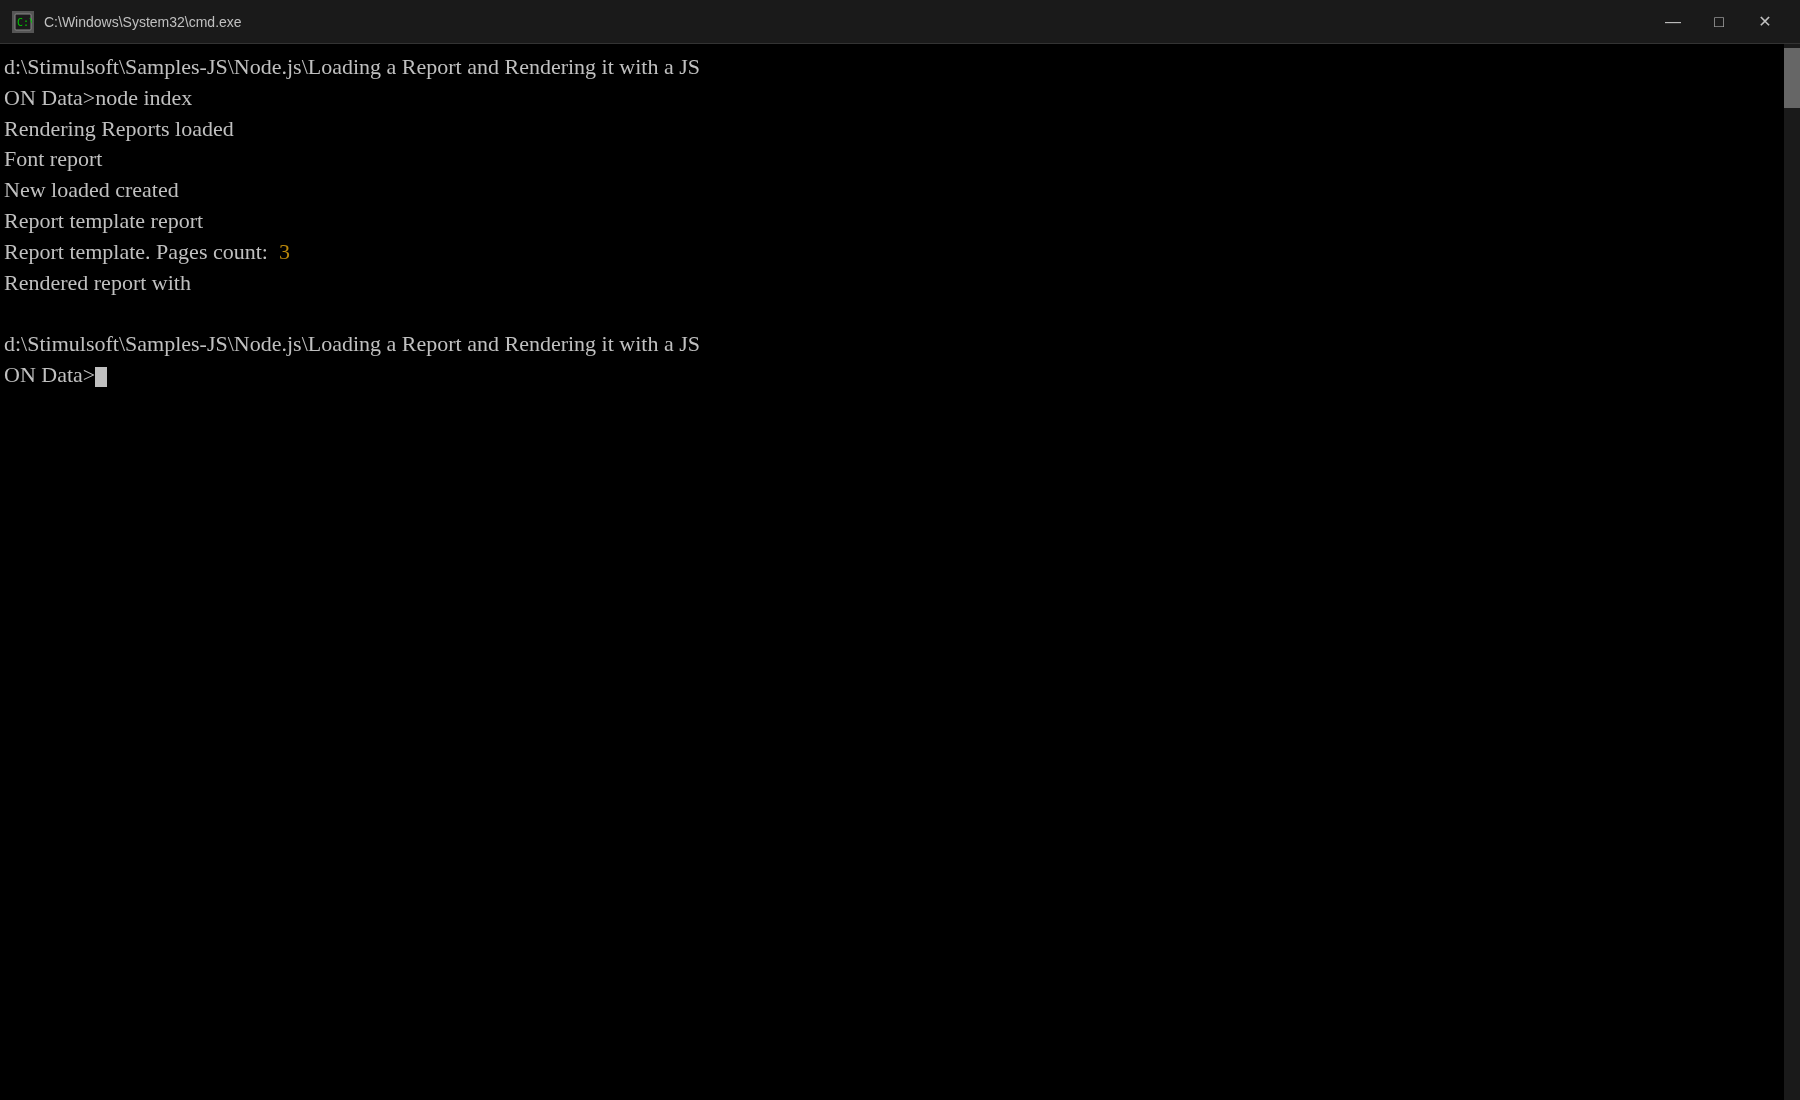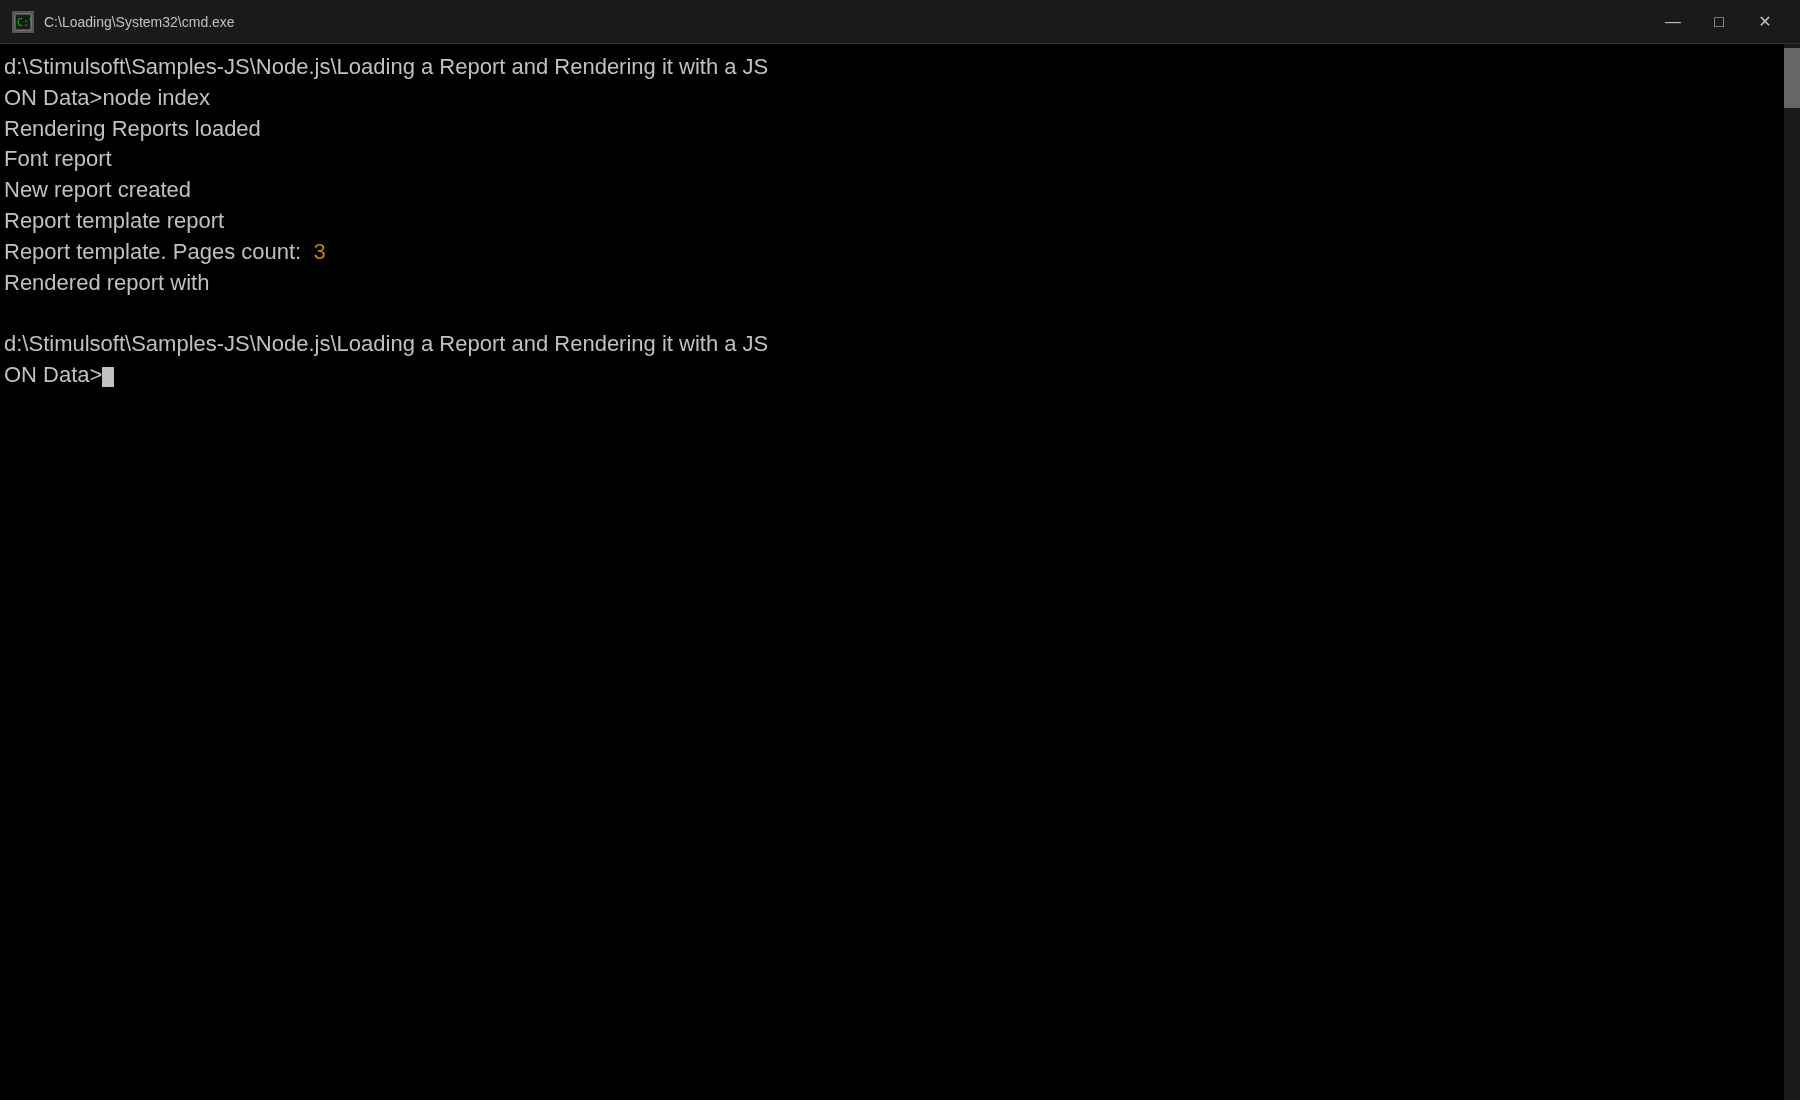--- a/index.html
+++ b/index.html
@@ -77,21 +77,21 @@
       position: relative;
       overflow: hidden;
     }
 
     .terminal-content {
       flex: 1;
       background: #000;
       color: #c0c0c0;
       padding: 8px 4px 8px 4px;
       font-size: 22px;
-      font-family: Liberation Sans, sans-serif;
+      font-family: Liberation Serif, serif;
       line-height: 1.4;
       overflow: hidden;
     }
 
     .terminal-line {
       white-space: pre;
       display: block;
     }
 
     .scrollbar {
@@ -136,35 +136,35 @@
 <body>
 
 <div class="window">
   <div class="title-bar">
     <div class="title-bar-icon">
       <svg width="18" height="18" viewBox="0 0 18 18" fill="none">
         <rect x="1" y="1" width="16" height="16" rx="1" fill="#1a1a1a" stroke="#888" stroke-width="1"></rect>
         <text x="3" y="13" fill="#00cc00" font-size="10" font-family="monospace">C:\</text>
       </svg>
     </div>
-    <span class="title-bar-text">C:\Loading\System32\cmd.exe</span>
+    <span class="title-bar-text">C:\Windows\System32\cmd.exe</span>
     <div class="title-bar-buttons">
       <div class="title-bar-btn">—</div>
       <div class="title-bar-btn">□</div>
       <div class="title-bar-btn close">✕</div>
     </div>
   </div>
 
   <div class="content-area">
     <div class="terminal-content">
       <span class="terminal-line">d:\Stimulsoft\Samples-JS\Node.js\Loading a Report and Rendering it with a JS</span>
       <span class="terminal-line">ON Data&gt;node index</span>
       <span class="terminal-line">Rendering Reports loaded</span>
       <span class="terminal-line">Font report</span>
-      <span class="terminal-line">New report created</span>
+      <span class="terminal-line">New loaded created</span>
       <span class="terminal-line">Report template report</span>
       <span class="terminal-line"><span>Report template. Pages count:  </span><span class="highlight-number">3</span></span>
       <span class="terminal-line">Rendered report with</span>
       <span class="empty-line"></span>
       <span class="terminal-line">d:\Stimulsoft\Samples-JS\Node.js\Loading a Report and Rendering it with a JS</span>
       <span class="terminal-line"><span>ON Data&gt;</span><span class="cursor"></span></span>
     </div>
     <div class="scrollbar">
       <div class="scrollbar-thumb"></div>
     </div>

